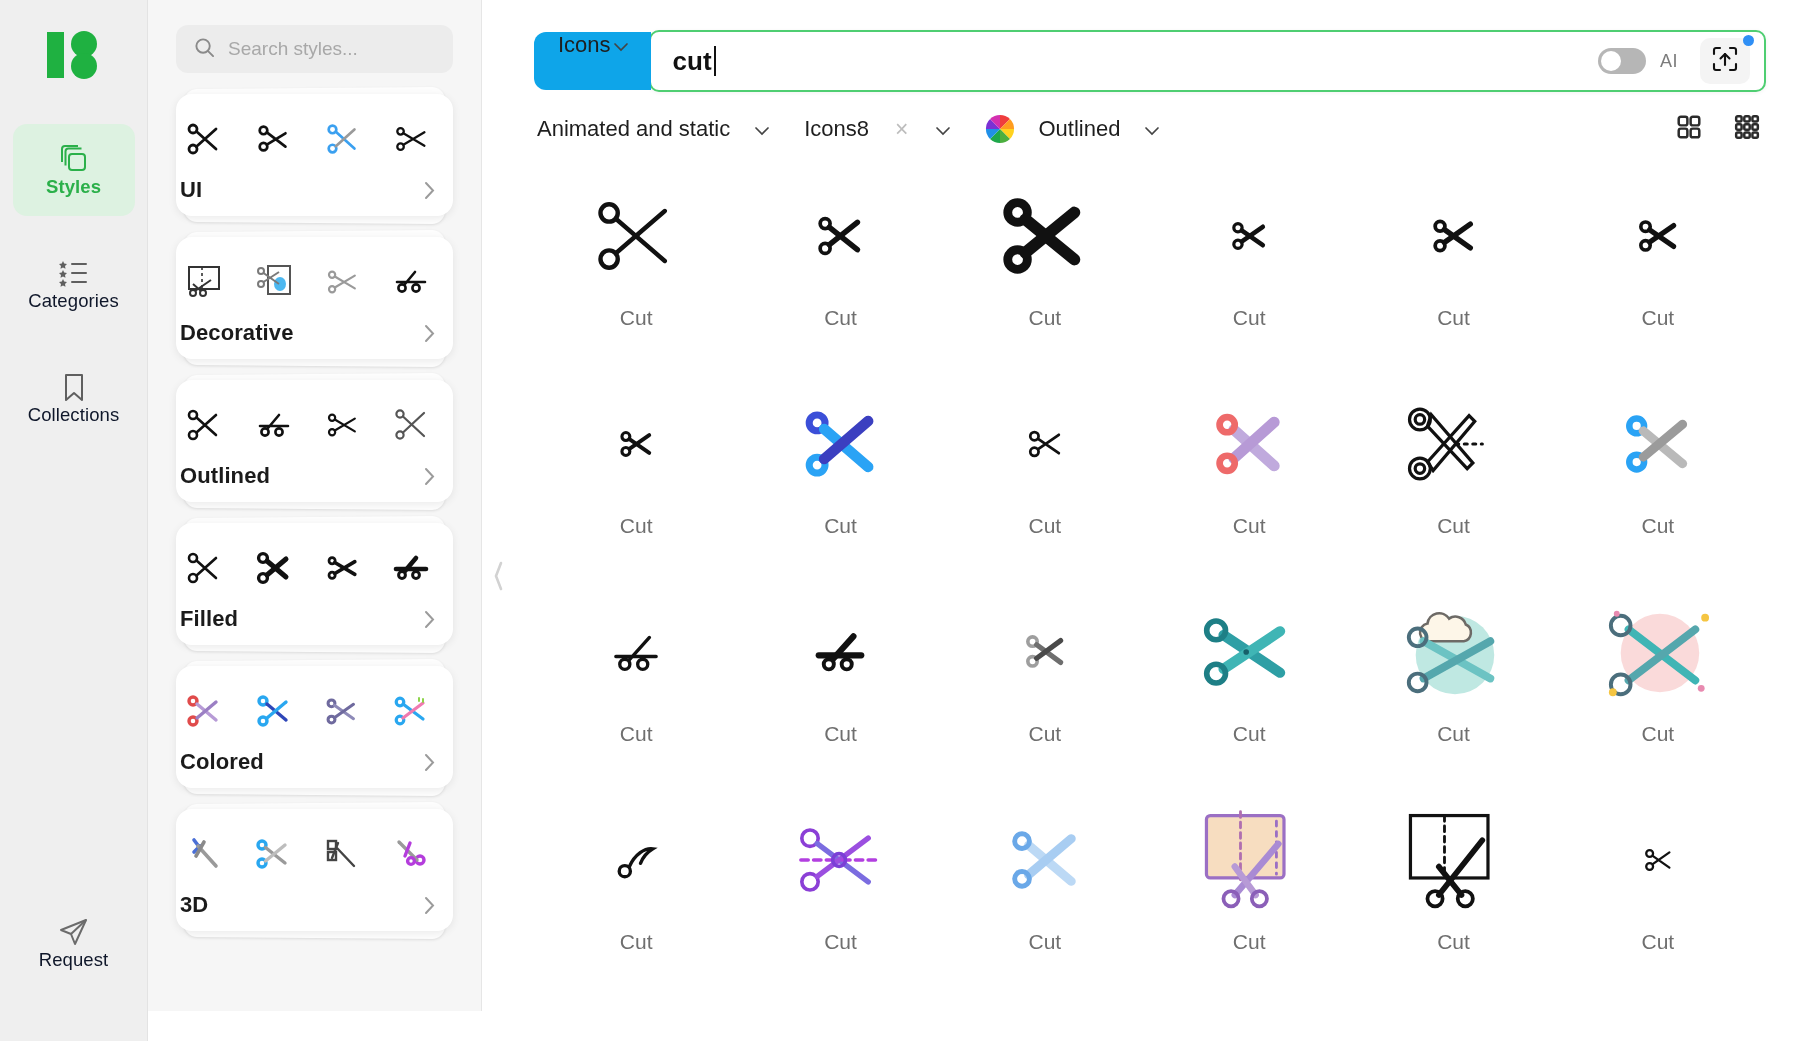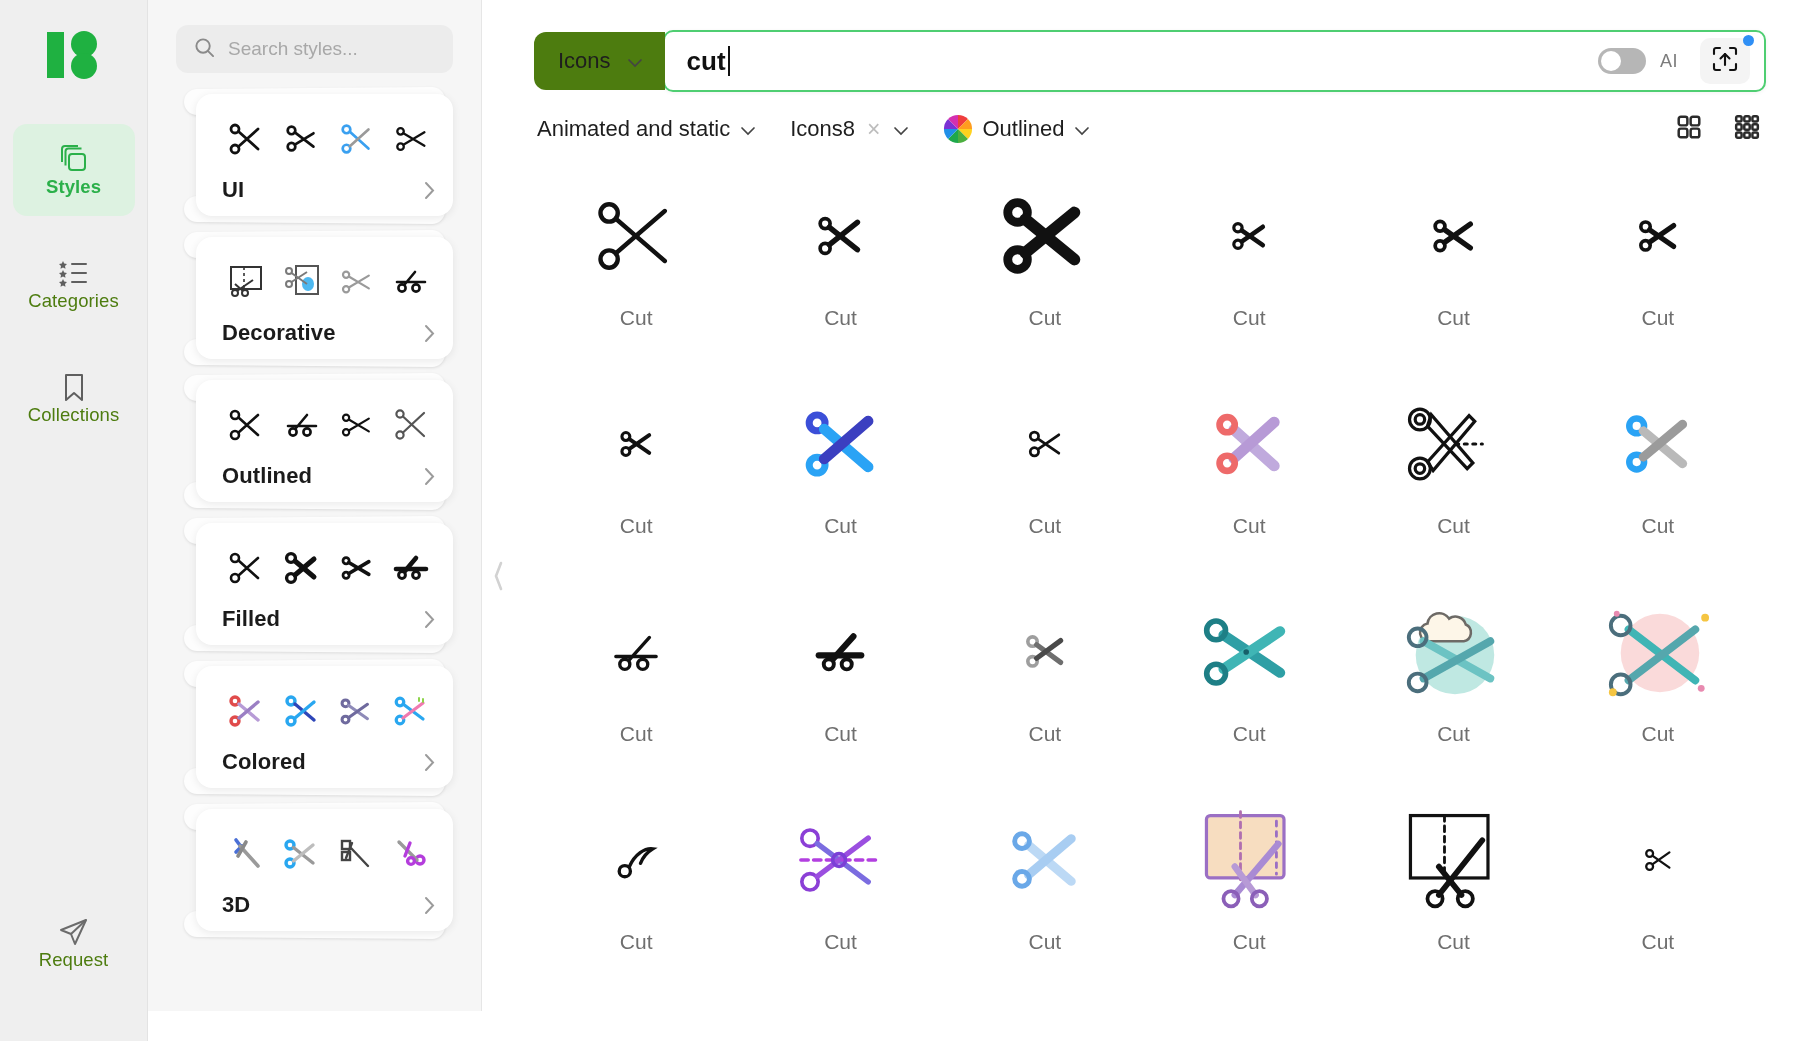--- a/index.html
+++ b/index.html
@@ -20,21 +20,21 @@
     position: relative;
   }
   .logo { margin-top: 30px; margin-bottom: 44px; width: 54px; height: 50px; }
   .rail-item {
     width: 122px; height: 92px;
     display: flex; flex-direction: column; align-items: center; justify-content: center;
     border-radius: 14px; cursor: pointer; gap: 1px;
     margin-bottom: 22px;
   }
   .rail-item.active { background: #ddf2e1; }
-  .rail-item .ri-label { font-size: 18.5px; color: #4d7c0f; letter-spacing: .1px; }
+  .rail-item .ri-label { font-size: 18.5px; color: #0f172a; letter-spacing: .1px; }
   .rail-item.active .ri-label { color: #2bb04a; font-weight: 700; }
   .rail-item .ri-icon { width: 32px; height: 32px; display:block; }
   .rail-spacer { flex: 1 1 auto; }
   .rail-bottom { margin-bottom: 52px; }
 
   
   .styles-panel {
     width: 334px; flex: 0 0 334px; height: 1011px;
     background: #f6f6f6;
     border-right: 1px solid #e6e6e6;
@@ -63,43 +63,42 @@
     position: absolute; left: 8px; right: 8px;
     height: 26px; border-radius: 14px; background: #fdfdfd;
     box-shadow: 0 1px 3px rgba(0,0,0,.10);
   }
   .stack-sheet.s1 { top: -6px; transform: rotate(-0.45deg); }
   .stack-sheet.s2 { bottom: -7px; transform: rotate(0.5deg); }
   .style-card {
     position: relative; z-index: 3;
     background: #fff; border-radius: 16px;
     box-shadow: 0 2px 8px rgba(0,0,0,.08);
-    padding: 16px 18px 13px 26px;
-    margin-left: 20px;
+    padding: 16px 18px 13px 4px;
   }
   .style-previews {
     display: flex; justify-content: space-between; align-items: center;
     height: 58px; padding: 0 2px;
   }
   .style-previews svg { display: block; }
   .style-foot {
     display: flex; align-items: center; justify-content: space-between;
     margin-top: 9px;
   }
   .style-name { font-size: 22px; font-weight: 700; color: #1b1b1b; letter-spacing: .1px; }
   .chev-r { width: 11px; height: 19px; }
 
   
   .main { flex: 1 1 auto; height: 1041px; position: relative; background: #fff; }
 
   .topbar { display: flex; align-items: center; padding: 30px 34px 0 52px; }
   .kind-select {
-    display: flex; align-items: center; gap: 16px;
+    display: flex; align-items: flex-start; gap: 2px;
     height: 58px; padding: 0 22px 0 24px;
-    background: #4d7c0f; border-radius: 12px 0 0 12px;
+    background: #0ea5e9; border-radius: 12px 0 0 12px;
     font-size: 22px; color: #1e1e1e; cursor: pointer;
     position: relative; z-index: 1;
   }
   .search-box {
     flex: 1 1 auto; height: 62px; margin-left: -2px;
     border: 2px solid #4fce72; border-radius: 10px;
     background: #fff; display: flex; align-items: center;
     padding: 0 14px 0 22px; gap: 10px;
     box-shadow: 0 1px 4px rgba(0,0,0,.05);
   }
@@ -132,21 +131,21 @@
   .blue-dot {
     position: absolute; top: -3px; right: -4px;
     width: 11px; height: 11px; border-radius: 50%; background: #2f8ff5;
   }
 
   .filterbar {
     display: flex; align-items: center; gap: 34px;
     padding: 22px 40px 0 55px;
   }
   .filter {
-    display: flex; align-items: center; gap: 10px;
+    display: flex; align-items: center; gap: 24px;
     font-size: 22px; color: #1e1e1e; cursor: pointer;
   }
   .filter .x-btn { color: #bdbdbd; font-size: 23px; margin: 0 2px; cursor: pointer; }
   .fb-spacer { flex: 1 1 auto; }
   .viewtoggle { display: flex; align-items: center; gap: 32px; }
   .viewtoggle > div { cursor: pointer; }
 
   .collapse-handle {
     position: absolute; left: 6px; top: 553px;
     width: 20px; height: 46px; cursor: pointer;

